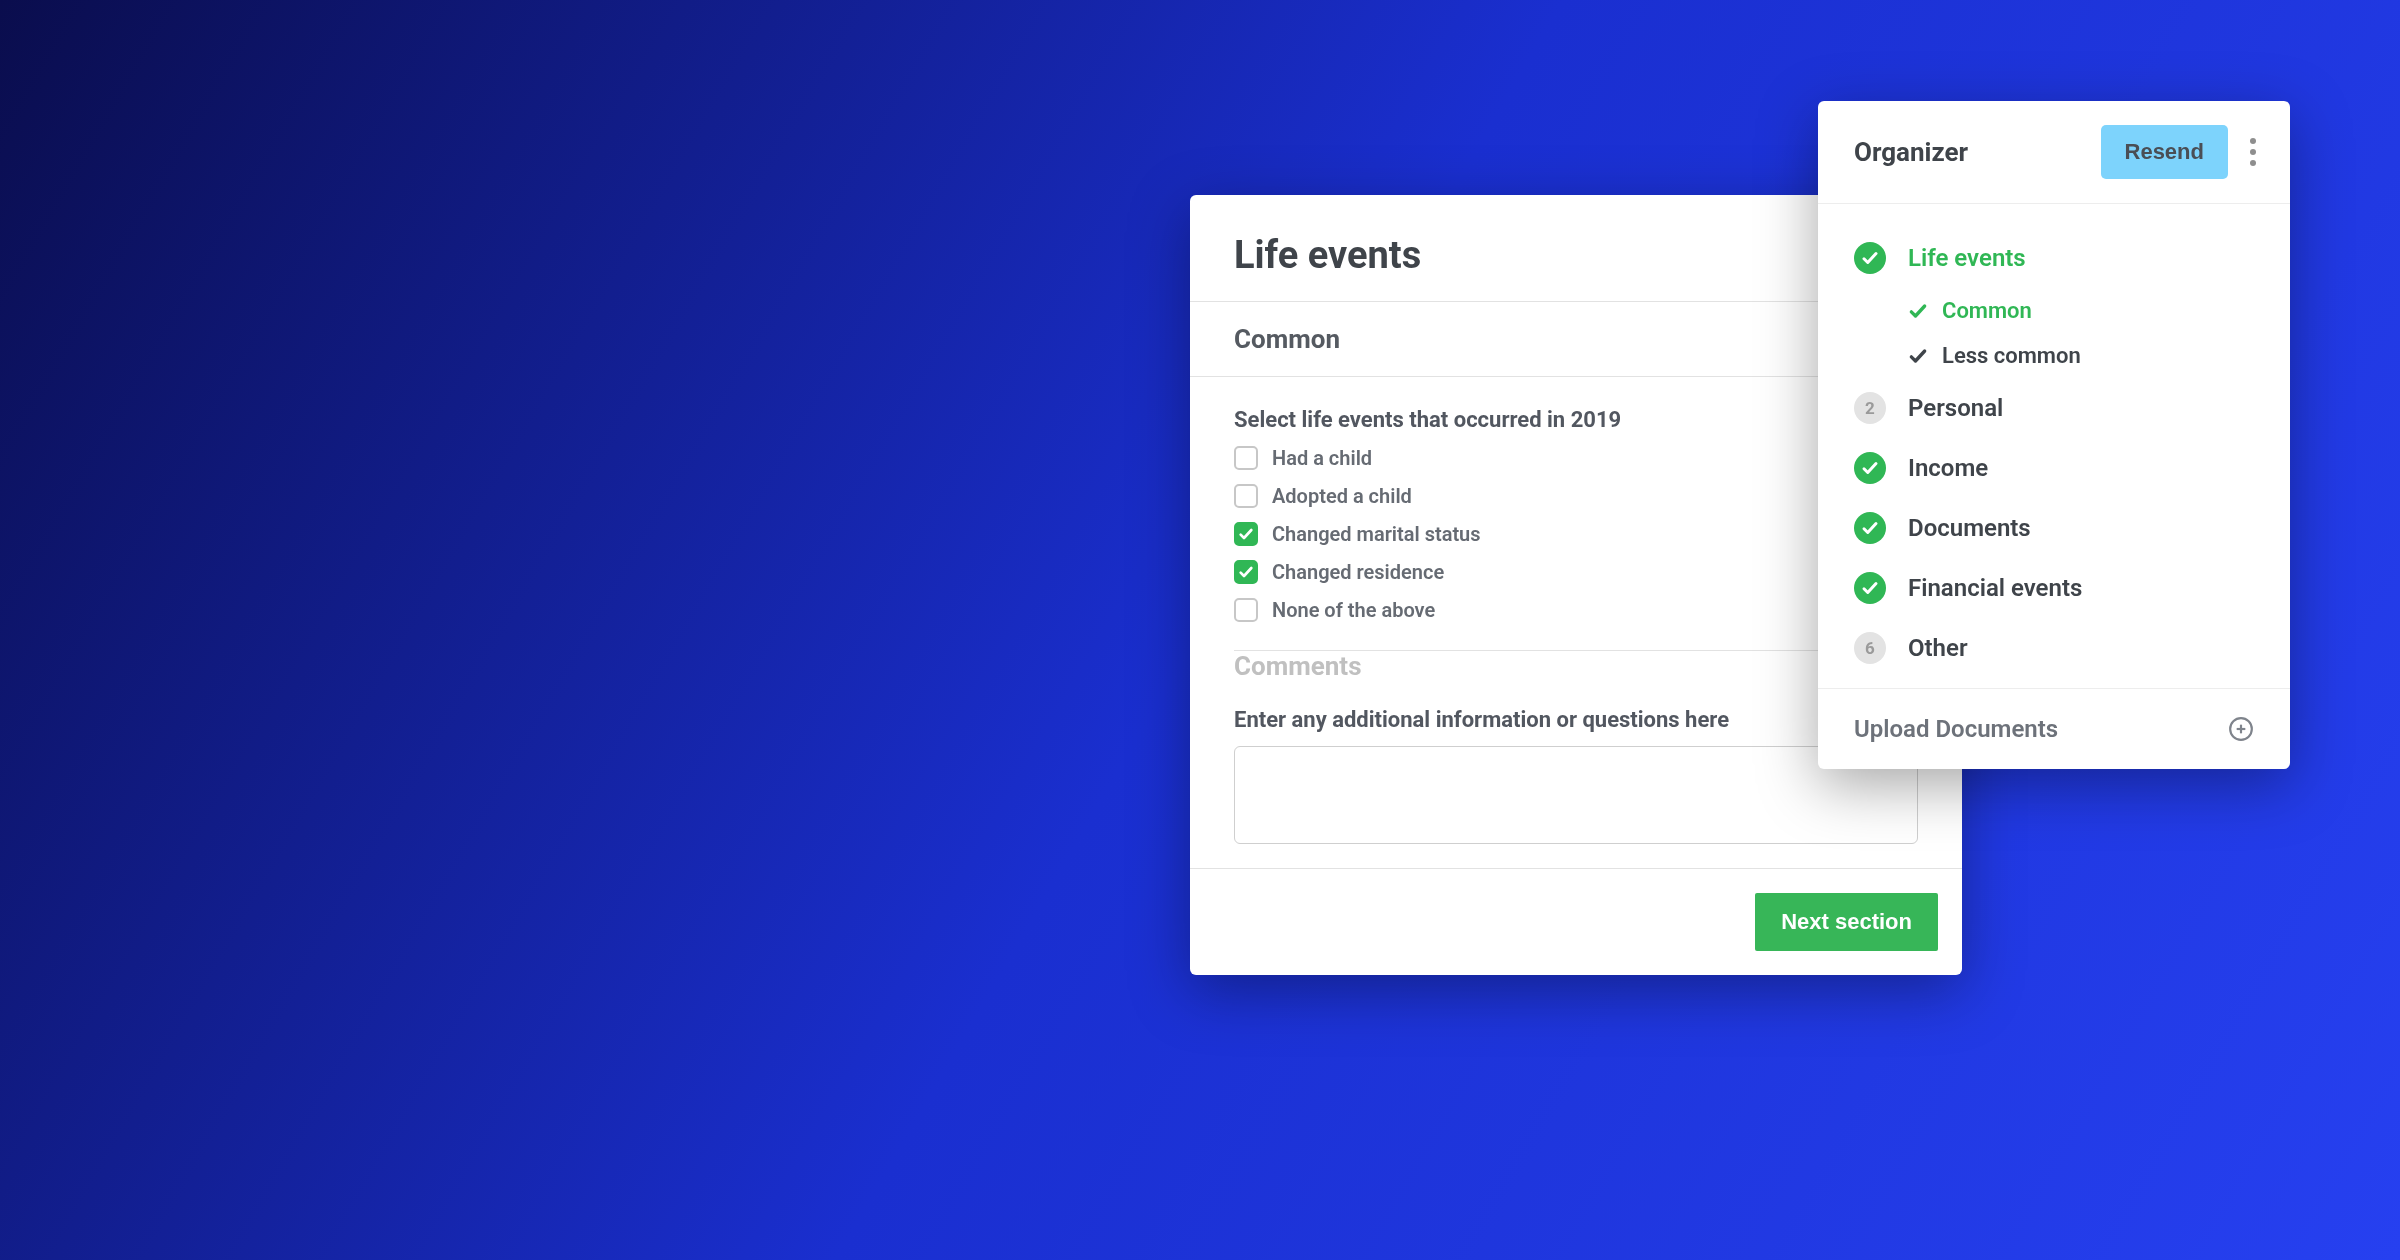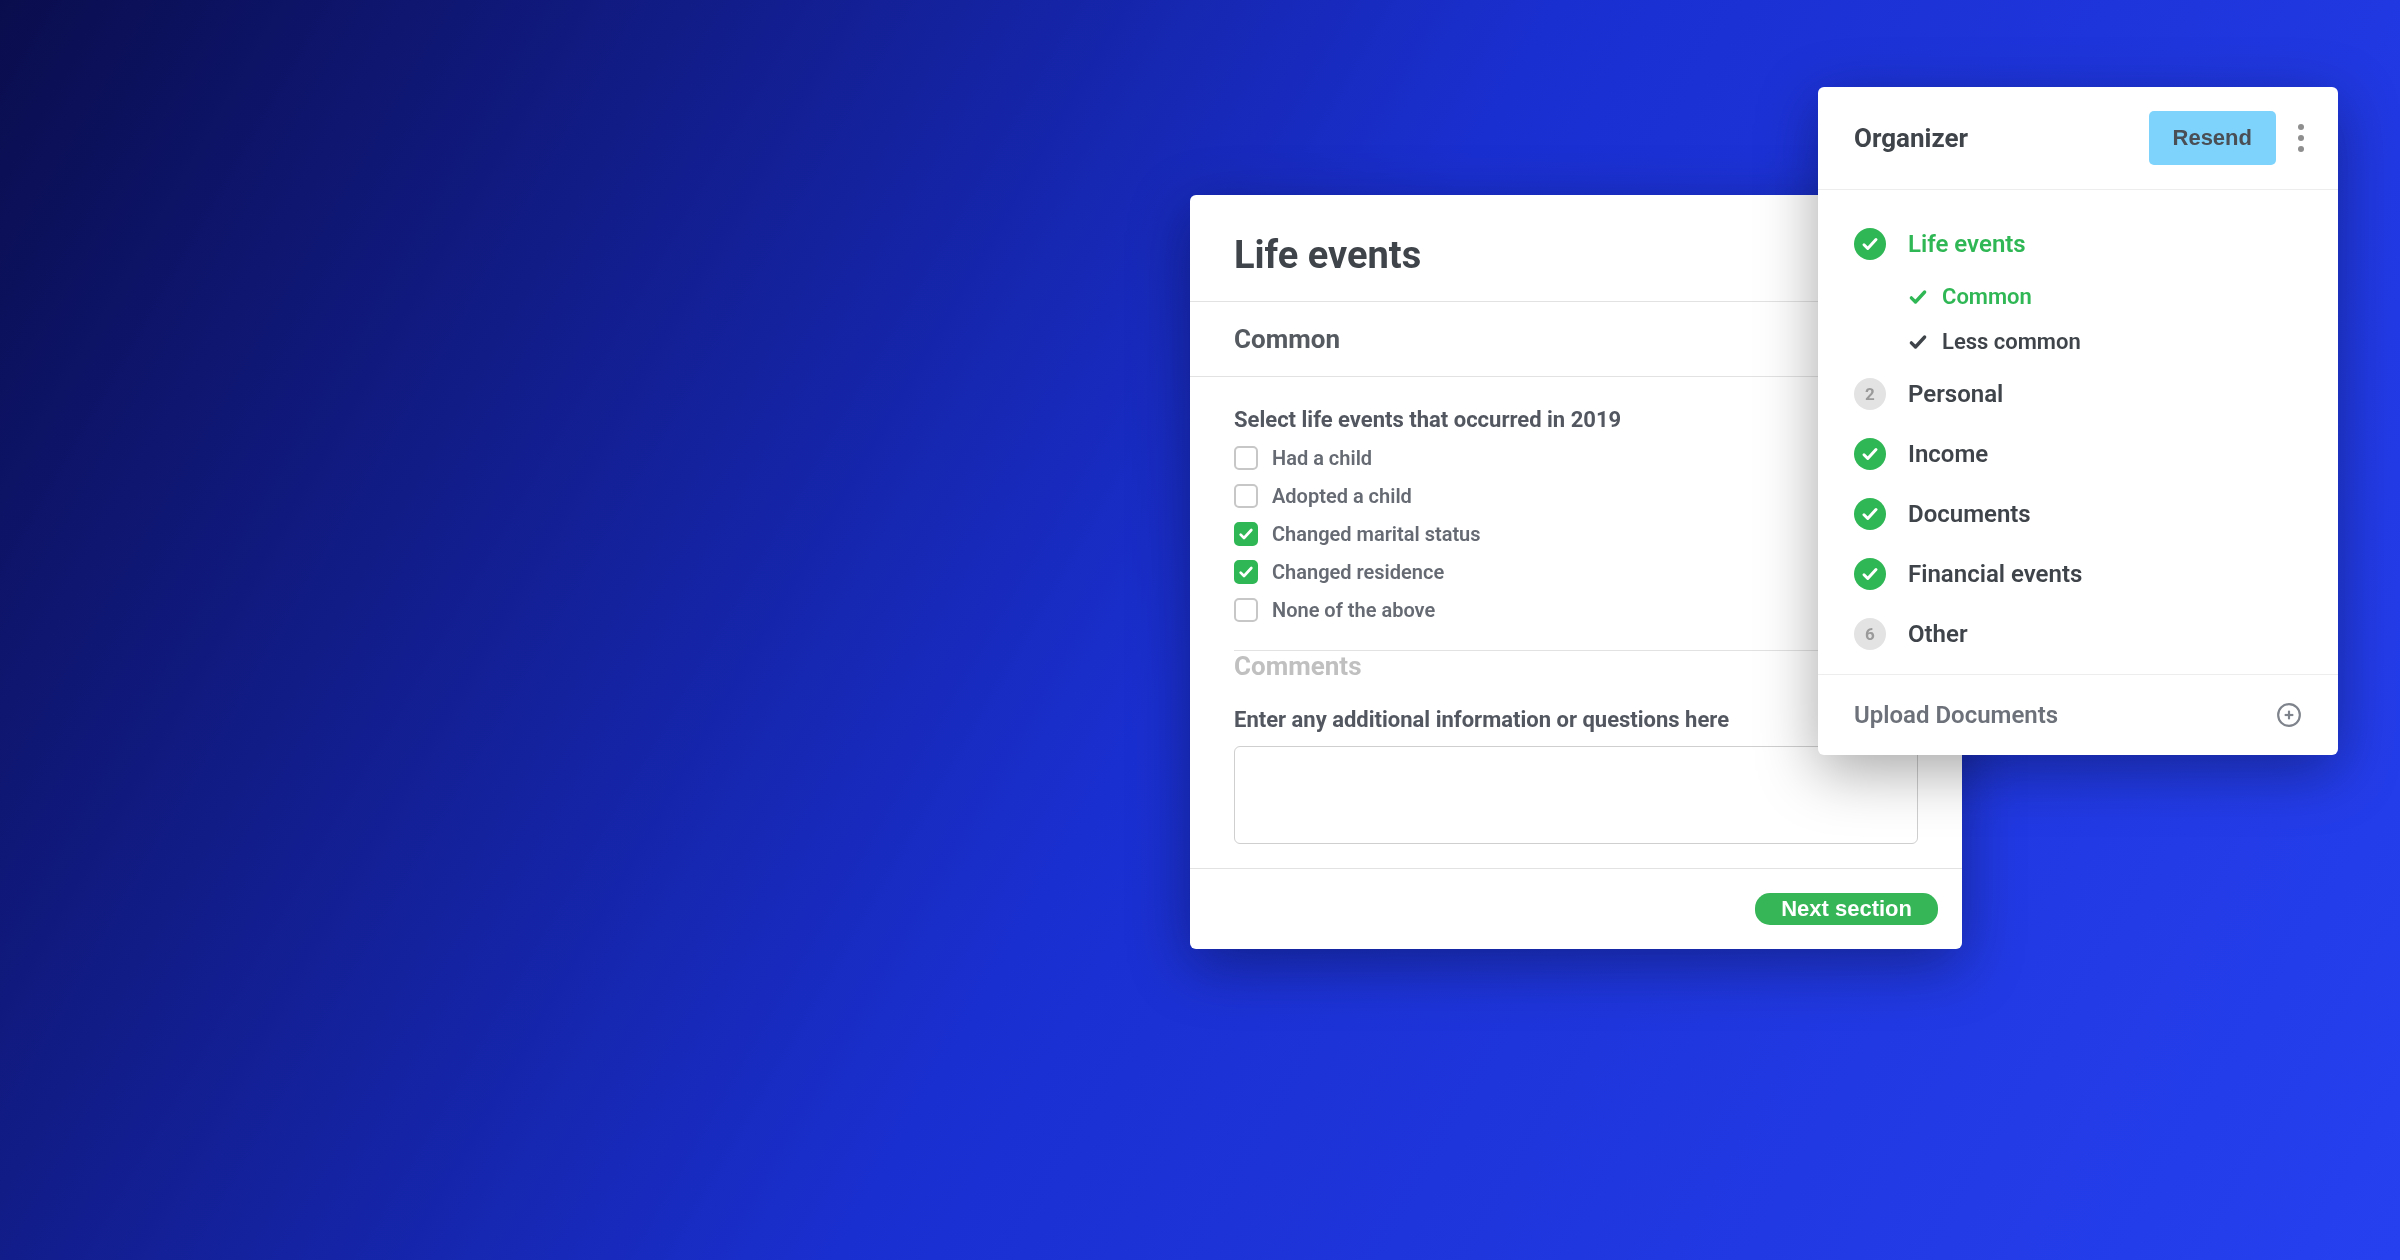--- a/index.html
+++ b/index.html
@@ -110,32 +110,32 @@
     .form-footer {
       padding: 24px 24px;
       border-top: 1px solid #e2e2e2;
       display: flex;
       justify-content: flex-end;
     }
     .btn-next {
       background: #37b658;
       color: #fff;
       border: none;
-      border-radius: 15px;
-      padding: 3px 26px;
+      border-radius: 2px;
+      padding: 16px 26px;
       font-size: 22px;
       font-weight: 700;
       cursor: pointer;
     }
 
     .organizer-panel {
       position: absolute;
       left: 1818px;
-      top: 87px;
-      width: 520px;
+      top: 101px;
+      width: 472px;
       background: #fff;
       border-radius: 6px;
       box-shadow: 0 16px 60px rgba(0,0,0,0.35);
     }
     .org-header {
       padding: 24px 26px 24px 36px;
       display: flex;
       align-items: center;
       gap: 14px;
       border-bottom: 1px solid #ededed;

